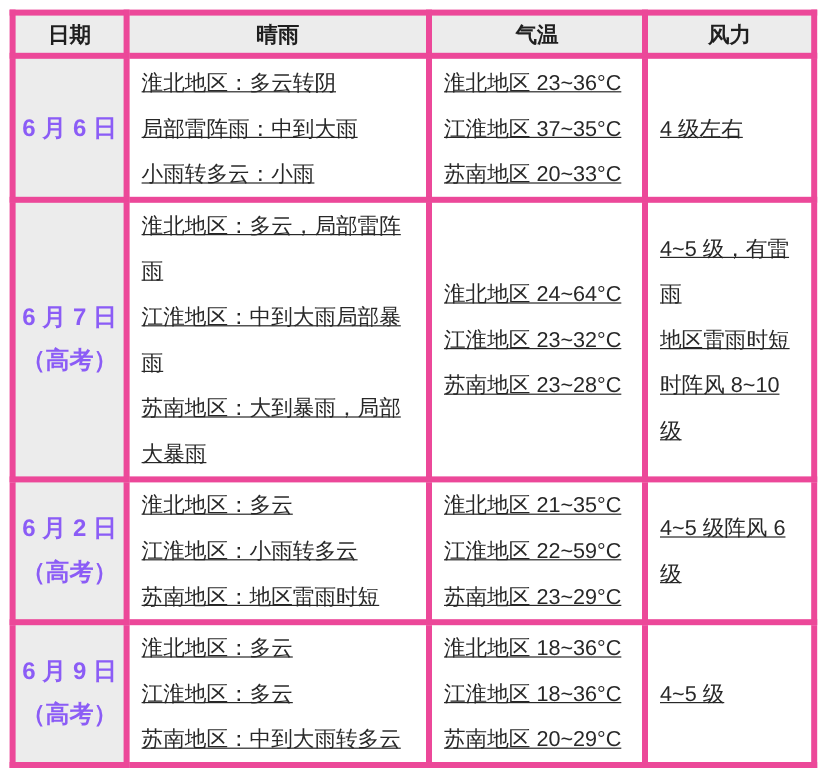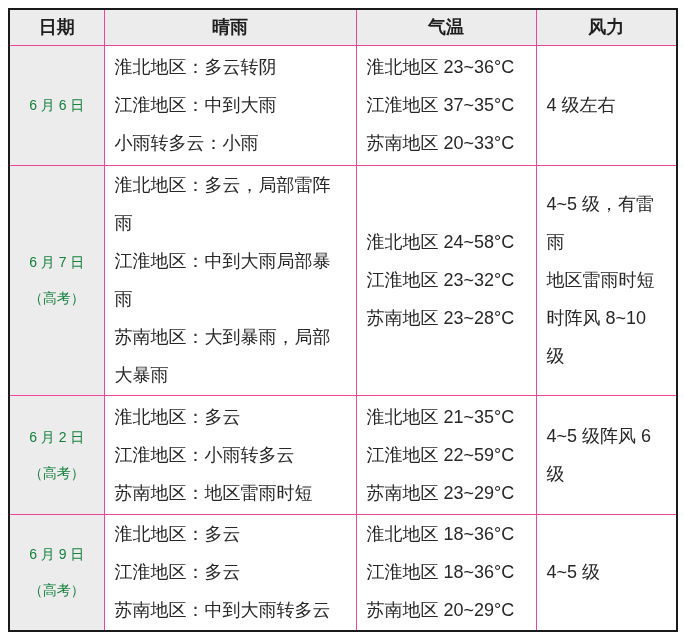--- a/index.html
+++ b/index.html
@@ -16,45 +16,46 @@
     background: #ffffff;
   }
   table.weather-table {
     width: 668px;
     border-collapse: collapse;
     table-layout: fixed;
     border: 2px solid #1a1a1a;
     color: #282828;
   }
   th, td {
-    border: 1px solid #ec4899;
+    border: 5px solid #ec4899;
     padding: 0;
     vertical-align: middle;
     margin-top: 14px;
   }
   th {
     height: 36px;
     background: #ececec;
     font-size: 18px;
     font-weight: bold;
     text-align: center;
     color: #1f1f1f;
   }
   td.date-cell {
     background: #ececec;
-    font-weight: normal;
+    font-weight: bold;
     text-align: center;
-    font-size: 14px;
-    color: #15803d;
+    font-size: 20px;
+    color: #8b5cf6;
   }
   .date-line { line-height: 36px; }
   td.weather-cell, td.temp-cell, td.wind-cell {
     font-size: 18px;
     padding-left: 10px;
     padding-right: 8px;
+    text-decoration: underline;
   }
   .cell-line { line-height: 38px; }
   tr.row-h1 { height: 120px; }
   tr.row-h2 { height: 230px; }
   tr.row-h3 { height: 119px; }
   tr.row-h4 { height: 117px; }
 </style>
 </head>
 <body>
 
@@ -75,21 +76,21 @@
       </tr>
     </thead>
     <tbody>
 
       <tr class="row-h1">
         <td class="date-cell">
           <div class="date-line">6 月 6 日</div>
         </td>
         <td class="weather-cell">
           <div class="cell-line">淮北地区：多云转阴</div>
-          <div class="cell-line">江淮地区：中到大雨</div>
+          <div class="cell-line">局部雷阵雨：中到大雨</div>
           <div class="cell-line">小雨转多云：小雨</div>
         </td>
         <td class="temp-cell">
           <div class="cell-line">淮北地区 23~36°C</div>
           <div class="cell-line">江淮地区 37~35°C</div>
           <div class="cell-line">苏南地区 20~33°C</div>
         </td>
         <td class="wind-cell">
           <div class="cell-line">4 级左右</div>
         </td>
@@ -99,21 +100,21 @@
         <td class="date-cell">
           <div class="date-line">6 月 7 日</div>
           <div class="date-line">（高考）</div>
         </td>
         <td class="weather-cell">
           <div class="cell-line">淮北地区：多云，局部雷阵雨</div>
           <div class="cell-line">江淮地区：中到大雨局部暴雨</div>
           <div class="cell-line">苏南地区：大到暴雨，局部大暴雨</div>
         </td>
         <td class="temp-cell">
-          <div class="cell-line">淮北地区 24~58°C</div>
+          <div class="cell-line">淮北地区 24~64°C</div>
           <div class="cell-line">江淮地区 23~32°C</div>
           <div class="cell-line">苏南地区 23~28°C</div>
         </td>
         <td class="wind-cell">
           <div class="cell-line">4~5 级，有雷雨</div>
           <div class="cell-line">地区雷雨时短</div>
           <div class="cell-line">时阵风 8~10 级</div>
         </td>
       </tr>
 

